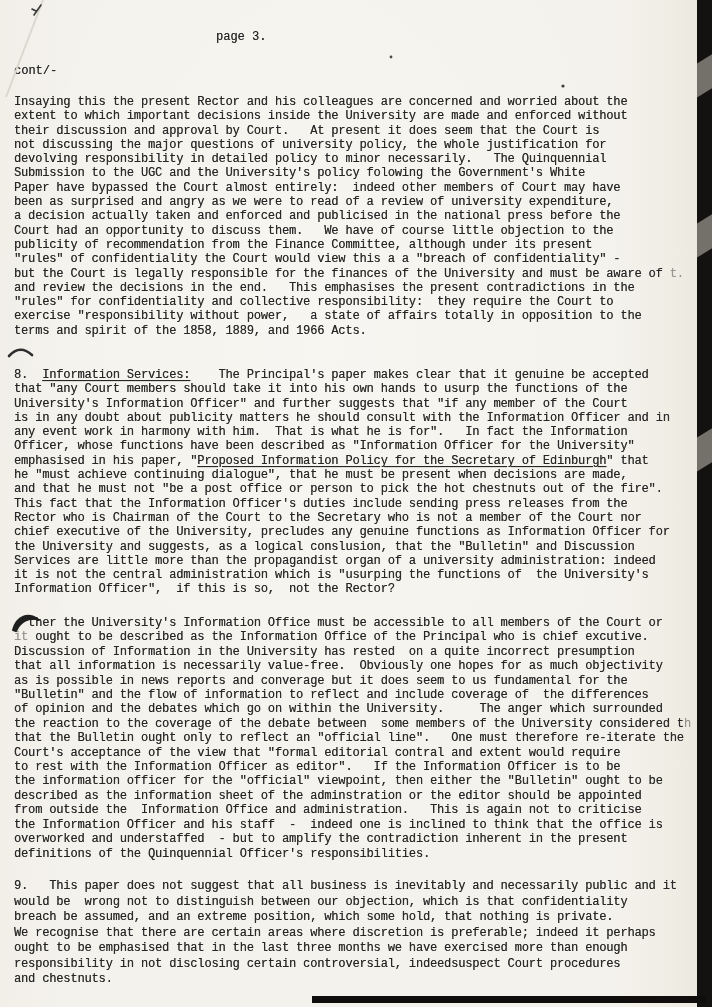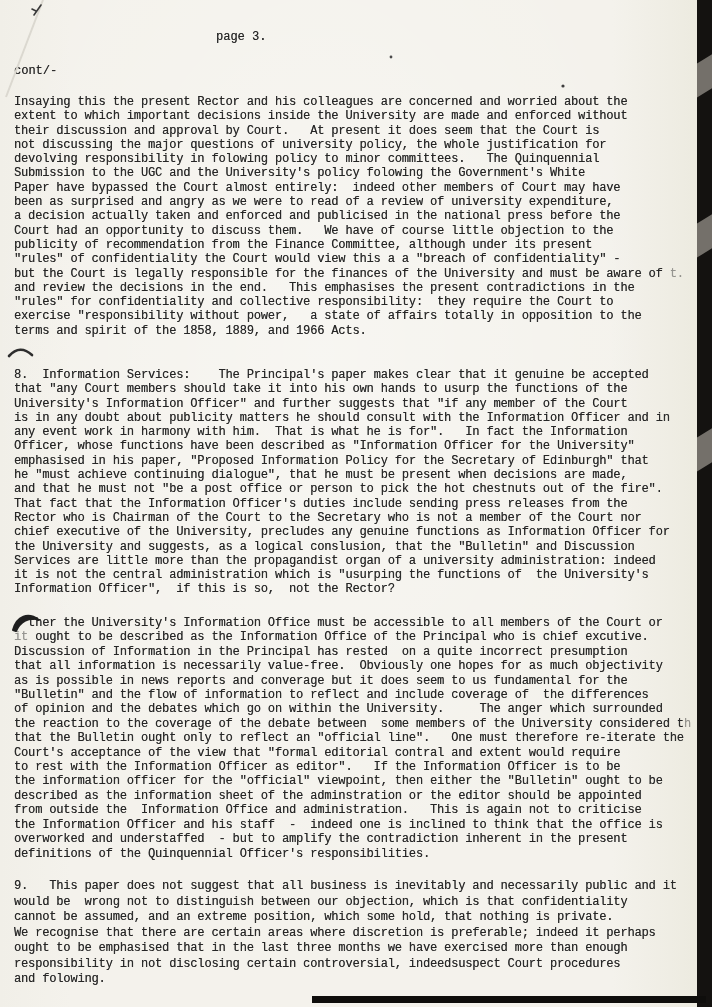--- a/index.html
+++ b/index.html
@@ -31,21 +31,21 @@
     font-size:12px;line-height:14px;white-space:pre;
     text-shadow:.2px .2px .4px rgba(30,30,30,.6);
   }
   .para{position:absolute;left:14px;width:700px;}
   .line{
     white-space:pre;
     font-size:12px;
     letter-spacing:-0.15px;
     text-shadow:.2px .2px .4px rgba(30,30,30,.6);
   }
-  .line span.u{text-underline-offset:2px;}
+  .line span.u{text-decoration:underline;text-underline-offset:2px;}
   .line span.f{opacity:.45;}
   
   .edge-right{
     position:absolute;top:0;right:0;width:15px;height:1007px;
     background:var(--edge);overflow:hidden;
   }
   .edge-right .streak{
     position:absolute;left:-4px;width:26px;height:34px;
     background:#85817a;transform:skewY(-32deg);opacity:.85;
   }
@@ -62,21 +62,21 @@
 
   <div class="doc-text">
     <div class="pagelabel">page 3.</div>
     <div class="contlabel">cont/-</div>
 
   <div class="para" style="top: 95px;">
         <div class="line" style="line-height: 14.3px;"><span>Insaying this the present Rector and his colleagues are concerned and worried about the</span></div>
         <div class="line" style="line-height: 14.3px;"><span>extent to which important decisions inside the University are made and enforced without</span></div>
         <div class="line" style="line-height: 14.3px;"><span>their discussion and approval by Court.   At present it does seem that the Court is</span></div>
         <div class="line" style="line-height: 14.3px;"><span>not discussing the major questions of university policy, the whole justification for</span></div>
-        <div class="line" style="line-height: 14.3px;"><span>devolving responsibility in folowing policy to minor committees.   The Quinquennial</span></div>
+        <div class="line" style="line-height: 14.3px;"><span>devolving responsibility in detailed policy to minor necessarily.   The Quinquennial</span></div>
         <div class="line" style="line-height: 14.3px;"><span>Submission to the UGC and the University's policy folowing the Government's White</span></div>
         <div class="line" style="line-height: 14.3px;"><span>Paper have bypassed the Court almost entirely:  indeed other members of Court may have</span></div>
         <div class="line" style="line-height: 14.3px;"><span>been as surprised and angry as we were to read of a review of university expenditure,</span></div>
         <div class="line" style="line-height: 14.3px;"><span>a decision actually taken and enforced and publicised in the national press before the</span></div>
         <div class="line" style="line-height: 14.3px;"><span>Court had an opportunity to discuss them.   We have of course little objection to the</span></div>
         <div class="line" style="line-height: 14.3px;"><span>publicity of recommendation from the Finance Committee, although under its present</span></div>
         <div class="line" style="line-height: 14.3px;"><span>"rules" of confidentiality the Court would view this a a "breach of confidentiality" -</span></div>
         <div class="line" style="line-height: 14.3px;"><span>but the Court is legally responsible for the finances of the University and must be aware of</span><span class="f"> t.</span></div>
         <div class="line" style="line-height: 14.3px;"><span>and review the decisions in the end.   This emphasises the present contradictions in the</span></div>
         <div class="line" style="line-height: 14.3px;"><span>"rules" for confidentiality and collective responsibility:  they require the Court to</span></div>
@@ -86,55 +86,55 @@
       <div class="para" style="top: 368px;">
         <div class="line" style="line-height: 14.3px;"><span>8.  </span><span class="u">Information Services:</span><span>    The Principal's paper makes clear that it genuine be accepted</span></div>
         <div class="line" style="line-height: 14.3px;"><span>that "any Court members should take it into his own hands to usurp the functions of the</span></div>
         <div class="line" style="line-height: 14.3px;"><span>University's Information Officer" and further suggests that "if any member of the Court</span></div>
         <div class="line" style="line-height: 14.3px;"><span>is in any doubt about publicity matters he should consult with the Information Officer and in</span></div>
         <div class="line" style="line-height: 14.3px;"><span>any event work in harmony with him.  That is what he is for".   In fact the Information</span></div>
         <div class="line" style="line-height: 14.3px;"><span>Officer, whose functions have been described as "Information Officer for the University"</span></div>
         <div class="line" style="line-height: 14.3px;"><span>emphasised in his paper, "</span><span class="u">Proposed Information Policy for the Secretary of Edinburgh</span><span>" that</span></div>
         <div class="line" style="line-height: 14.3px;"><span>he "must achieve continuing dialogue", that he must be present when decisions are made,</span></div>
         <div class="line" style="line-height: 14.3px;"><span>and that he must not "be a post office or person to pick the hot chestnuts out of the fire".</span></div>
-        <div class="line" style="line-height: 14.3px;"><span>That fact that the Information Officer's duties include sending press releases from the</span></div>
+        <div class="line" style="line-height: 14.3px;"><span>This fact that the Information Officer's duties include sending press releases from the</span></div>
         <div class="line" style="line-height: 14.3px;"><span>Rector who is Chairman of the Court to the Secretary who is not a member of the Court nor</span></div>
         <div class="line" style="line-height: 14.3px;"><span>chief executive of the University, precludes any genuine functions as Information Officer for</span></div>
         <div class="line" style="line-height: 14.3px;"><span>the University and suggests, as a logical conslusion, that the "Bulletin" and Discussion</span></div>
         <div class="line" style="line-height: 14.3px;"><span>Services are little more than the propagandist organ of a university administration: indeed</span></div>
         <div class="line" style="line-height: 14.3px;"><span>it is not the central administration which is "usurping the functions of  the University's</span></div>
         <div class="line" style="line-height: 14.3px;"><span>Information Officer",  if this is so,  not the Rector?</span></div>
       </div>
       <div class="para" style="top: 616px;">
         <div class="line" style="line-height: 14.4px;"><span>  ther the University's Information Office must be accessible to all members of the Court or</span></div>
         <div class="line" style="line-height: 14.4px;"><span class="f">it</span><span> ought to be described as the Information Office of the Principal who is chief excutive.</span></div>
-        <div class="line" style="line-height: 14.4px;"><span>Discussion of Information in the Principal has rested  on a quite incorrect presumption</span></div>
+        <div class="line" style="line-height: 14.4px;"><span>Discussion of Information in the University has rested  on a quite incorrect presumption</span></div>
         <div class="line" style="line-height: 14.4px;"><span>that all information is necessarily value-free.  Obviously one hopes for as much objectivity</span></div>
         <div class="line" style="line-height: 14.4px;"><span>as is possible in news reports and converage but it does seem to us fundamental for the</span></div>
         <div class="line" style="line-height: 14.4px;"><span>"Bulletin" and the flow of information to reflect and include coverage of  the differences</span></div>
         <div class="line" style="line-height: 14.4px;"><span>of opinion and the debates which go on within the University.     The anger which surrounded</span></div>
         <div class="line" style="line-height: 14.4px;"><span>the reaction to the coverage of the debate between  some members of the University considered t</span><span class="f">h</span></div>
         <div class="line" style="line-height: 14.4px;"><span>that the Bulletin ought only to reflect an "official line".   One must therefore re-iterate the</span></div>
         <div class="line" style="line-height: 14.4px;"><span>Court's acceptance of the view that "formal editorial contral and extent would require</span></div>
         <div class="line" style="line-height: 14.4px;"><span>to rest with the Information Officer as editor".   If the Information Officer is to be</span></div>
         <div class="line" style="line-height: 14.4px;"><span>the information officer for the "official" viewpoint, then either the "Bulletin" ought to be</span></div>
         <div class="line" style="line-height: 14.4px;"><span>described as the information sheet of the adminstration or the editor should be appointed</span></div>
         <div class="line" style="line-height: 14.4px;"><span>from outside the  Information Office and administration.   This is again not to criticise</span></div>
         <div class="line" style="line-height: 14.4px;"><span>the Information Officer and his staff  -  indeed one is inclined to think that the office is</span></div>
         <div class="line" style="line-height: 14.4px;"><span>overworked and understaffed  - but to amplify the contradiction inherent in the present</span></div>
         <div class="line" style="line-height: 14.4px;"><span>definitions of the Quinquennial Officer's responsibilities.</span></div>
       </div>
       <div class="para" style="top: 879px;">
         <div class="line" style="line-height: 15.5px;"><span>9.   This paper does not suggest that all business is inevitably and necessarily public and it</span></div>
         <div class="line" style="line-height: 15.5px;"><span>would be  wrong not to distinguish between our objection, which is that confidentiality</span></div>
-        <div class="line" style="line-height: 15.5px;"><span>cannot be assumed, and an extreme position, which some hold, that nothing is private.</span></div>
+        <div class="line" style="line-height: 15.5px;"><span>breach be assumed, and an extreme position, which some hold, that nothing is private.</span></div>
         <div class="line" style="line-height: 15.5px;"><span>We recognise that there are certain areas where discretion is preferable; indeed it perhaps</span></div>
         <div class="line" style="line-height: 15.5px;"><span>ought to be emphasised that in the last three months we have exercised more than enough</span></div>
         <div class="line" style="line-height: 15.5px;"><span>responsibility in not disclosing certain controversial, indeedsuspect Court procedures</span></div>
-        <div class="line" style="line-height: 15.5px;"><span>and folowing.</span></div>
+        <div class="line" style="line-height: 15.5px;"><span>and chestnuts.</span></div>
       </div>
     </div>
 
   <svg class="marks" width="712" height="1007" viewBox="0 0 712 1007">
     <line x1="43" y1="0" x2="6" y2="97" stroke="#dbd8d0" stroke-width="2"></line>
     <path d="M34,15 L41,5 M32,9 L36,11" stroke="#3a3a3a" stroke-width="1.6" fill="none" stroke-linecap="round"></path>
     <path d="M9,356 Q20,344 32,355" stroke="#2e2e2e" stroke-width="2.6" fill="none" stroke-linecap="round"></path>
     <path d="M13,630 C17,616 28,612 39,620 C29,616 20,622 16,631 Z" fill="#1f1f1f" stroke="#1f1f1f" stroke-width="2" stroke-linejoin="round"></path>
     <circle cx="391" cy="57" r="1.4" fill="#4a4a4a"></circle>
     <circle cx="563" cy="86" r="1.6" fill="#3d3d3d"></circle>

